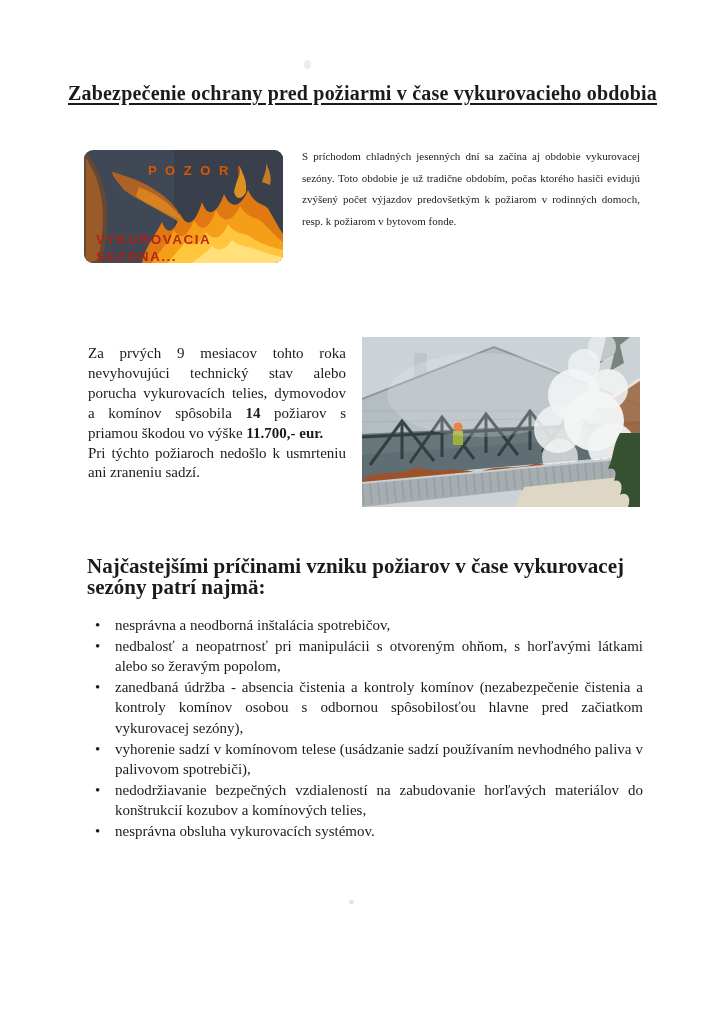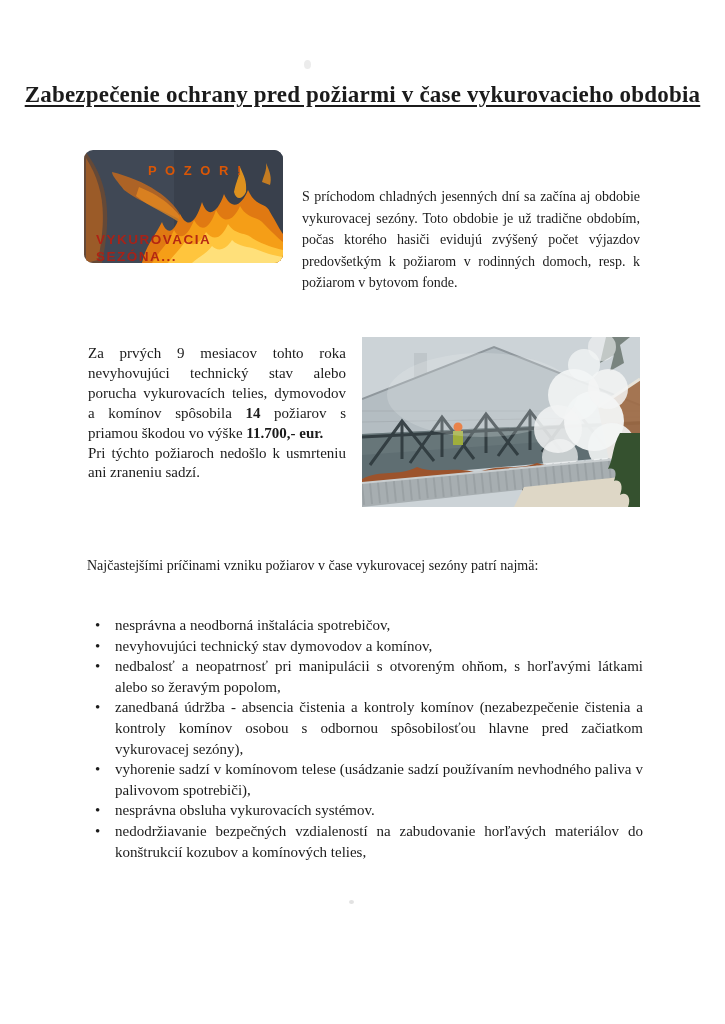--- a/index.html
+++ b/index.html
@@ -8,56 +8,55 @@
     width: 725px; height: 1024px;
     position: relative; overflow: hidden;
     font-family: "Liberation Serif", "DejaVu Serif", serif;
     color: #1b1b1b;
   }
   .abs { position: absolute; }
 
   .doc-title {
     top: 82px; left: 0; width: 725px;
     text-align: center;
-    font-size: 23px; font-weight: bold;
+    font-size: 20px; font-weight: bold;
     letter-spacing: 0.2px;
     text-decoration: underline;
     text-underline-offset: 3px;
   }
 
   .warning-img {
     left: 84px; top: 150px; width: 199px; height: 113px;
     overflow: hidden;
     border-radius: 9px;
   }
   .warning-img svg { display: block; width: 100%; height: 100%; }
 
   .intro-par {
     left: 302px; top: 146px; width: 338px;
-    font-size: 14px; line-height: 21.6px;
+    font-size: 11px; line-height: 21.6px;
     text-align: justify;
-    margin-top: 40px;
   }
 
   .stats-par {
     left: 88px; top: 344px; width: 258px;
     font-size: 15px; line-height: 19.9px;
     text-align: justify;
   }
   .stats-par .b { font-weight: bold; margin-top: 32px; }
 
   .house-img {
     left: 362px; top: 337px; width: 278px; height: 170px;
     overflow: hidden;
   }
   .house-img svg { display: block; width: 100%; height: 100%; }
 
   .causes-heading {
     left: 87px; top: 556px; width: 556px;
-    font-size: 14px; font-weight: normal;
+    font-size: 21px; font-weight: bold;
     line-height: 20.5px;
   }
 
   .causes-list {
     left: 87px; top: 579px; width: 556px;
     list-style: none;
     font-size: 15px; line-height: 20.6px;
     text-align: justify;
     margin-top: 36px;
   }
@@ -152,22 +151,21 @@
     <path d="M160,152 L278,138 L278,143 L160,157 Z" fill="#6b6f6e"></path>
     <path d="M152,170 L162,150 L278,138 L278,170 Z" fill="#ded7c6"></path>
     <path d="M258,96 C250,110 252,120 246,132 C252,130 256,134 252,144 C258,142 262,148 258,158 C264,154 270,160 266,170 L278,170 L278,96 Z" fill="#35512f"></path>
   </svg>
 </div>
 
 <h2 class="abs causes-heading">Najčastejšími príčinami vzniku požiarov v čase vykurovacej sezóny patrí najmä:</h2>
 
 <ul class="abs causes-list">
   <li><span>nesprávna a neodborná inštalácia spotrebičov,</span></li>
-  <li><span>nevyhovujúci technický stav dymovodov a komínov,</span></li>
   <li><span>nedbalosť a neopatrnosť pri manipulácii s otvoreným ohňom, s horľavými látkami alebo so žeravým popolom,</span></li>
   <li><span>zanedbaná údržba - absencia čistenia a kontroly komínov (nezabezpečenie čistenia a kontroly komínov osobou s odbornou spôsobilosťou hlavne pred začiatkom vykurovacej sezóny),</span></li>
   <li><span>vyhorenie sadzí v komínovom telese (usádzanie sadzí používaním nevhodného paliva v palivovom spotrebiči),</span></li>
+  <li><span>nedodržiavanie bezpečných vzdialeností na zabudovanie horľavých materiálov do konštrukcií kozubov a komínových telies,</span></li>
   <li><span>nesprávna obsluha vykurovacích systémov.</span></li>
-  <li><span>nedodržiavanie bezpečných vzdialeností na zabudovanie horľavých materiálov do konštrukcií kozubov a komínových telies,</span></li>
 </ul>
 
 <div class="abs speck speck-1"></div>
 <div class="abs speck speck-2"></div>
 
 </body></html>

